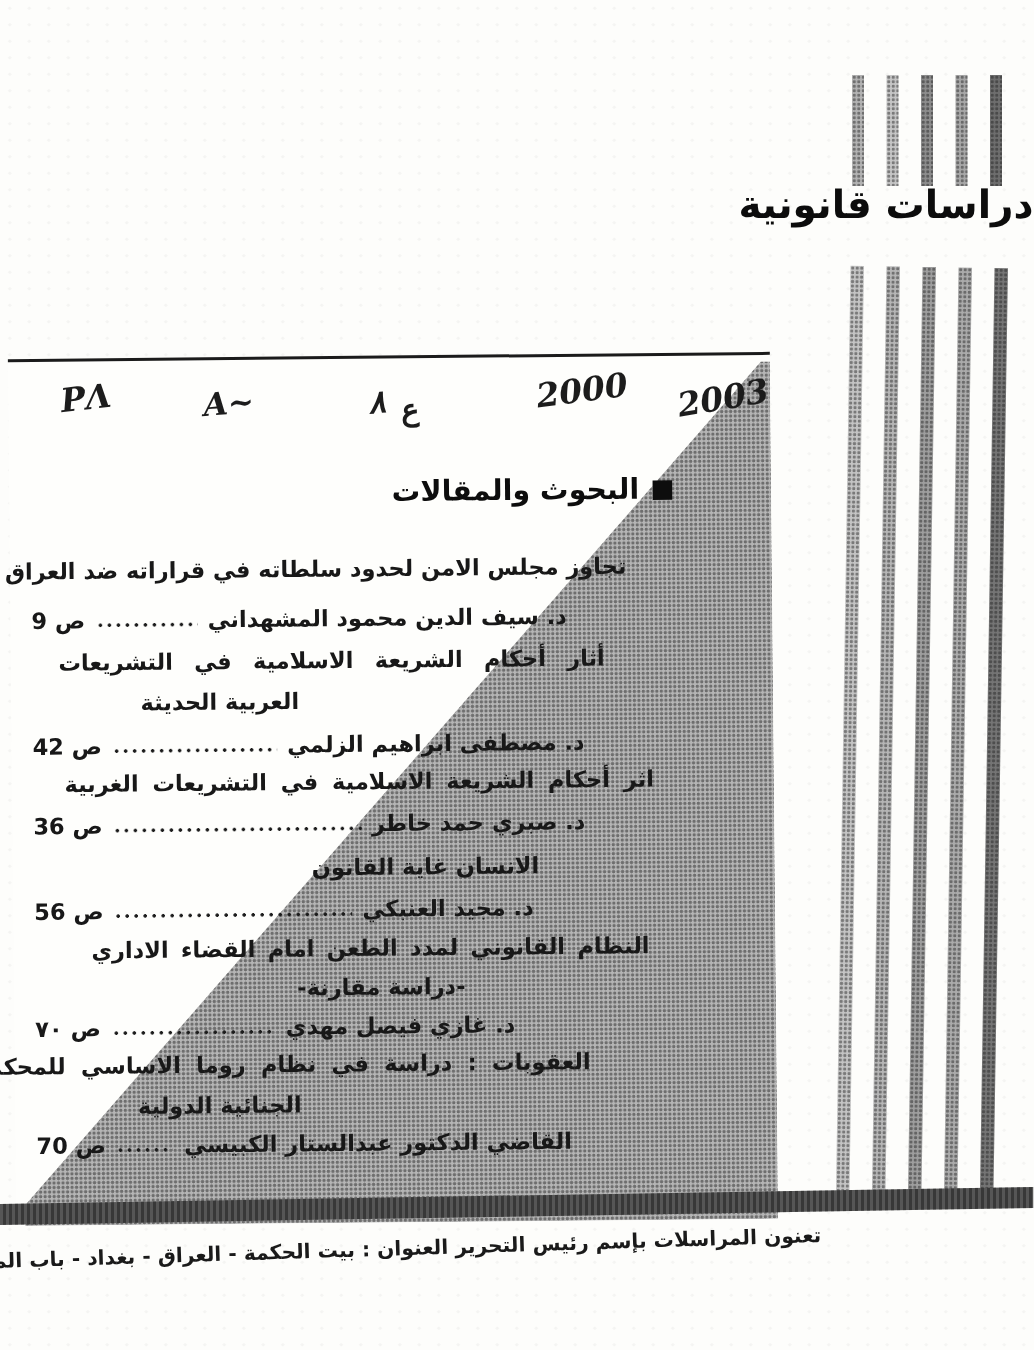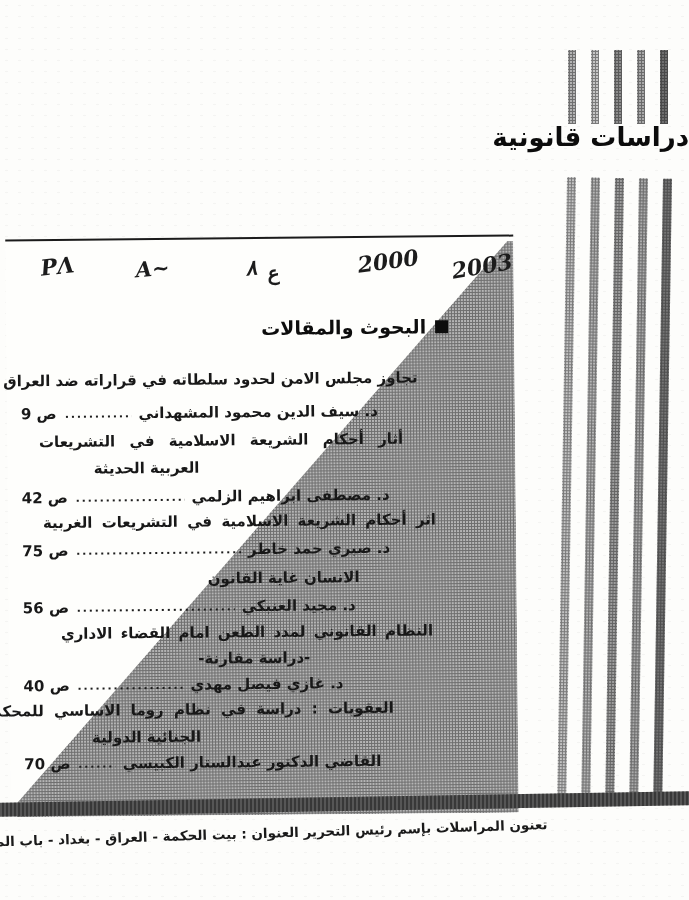--- a/index.html
+++ b/index.html
@@ -141,36 +141,36 @@
     <div class="arow a-e2">
       <span>د. مصطفى ابراهيم الزلمي</span>
       <span class="leader"></span>
       <span class="pagenum">ص 42</span>
     </div>
 
     <div class="trow t-e3">اثر أحكام الشريعة الاسلامية في التشريعات الغربية</div>
     <div class="arow a-e3">
       <span>د. صبري حمد خاطر</span>
       <span class="leader"></span>
-      <span class="pagenum">ص 75</span>
+      <span class="pagenum">ص 36</span>
     </div>
 
     <div class="trow t-e4">الانسان غاية القانون</div>
     <div class="arow a-e4">
       <span>د. مجيد العنبكي</span>
       <span class="leader"></span>
       <span class="pagenum">ص 56</span>
     </div>
 
     <div class="trow t-e5">النظام القانوني لمدد الطعن امام القضاء الاداري</div>
     <div class="trow t-e5b">-دراسة مقارنة-</div>
     <div class="arow a-e5">
       <span>د. غازي فيصل مهدي</span>
       <span class="leader"></span>
-      <span class="pagenum">ص 40</span>
+      <span class="pagenum">ص ٧٠</span>
     </div>
 
     <div class="trow t-e6a">العقوبات : دراسة في نظام روما الاساسي للمحكمة</div>
     <div class="trow t-e6b">الجنائية الدولية</div>
     <div class="arow a-e6">
       <span>القاضي الدكتور عبدالستار الكبيسي</span>
       <span class="leader"></span>
       <span class="pagenum">ص 70</span>
     </div>
   </div>

